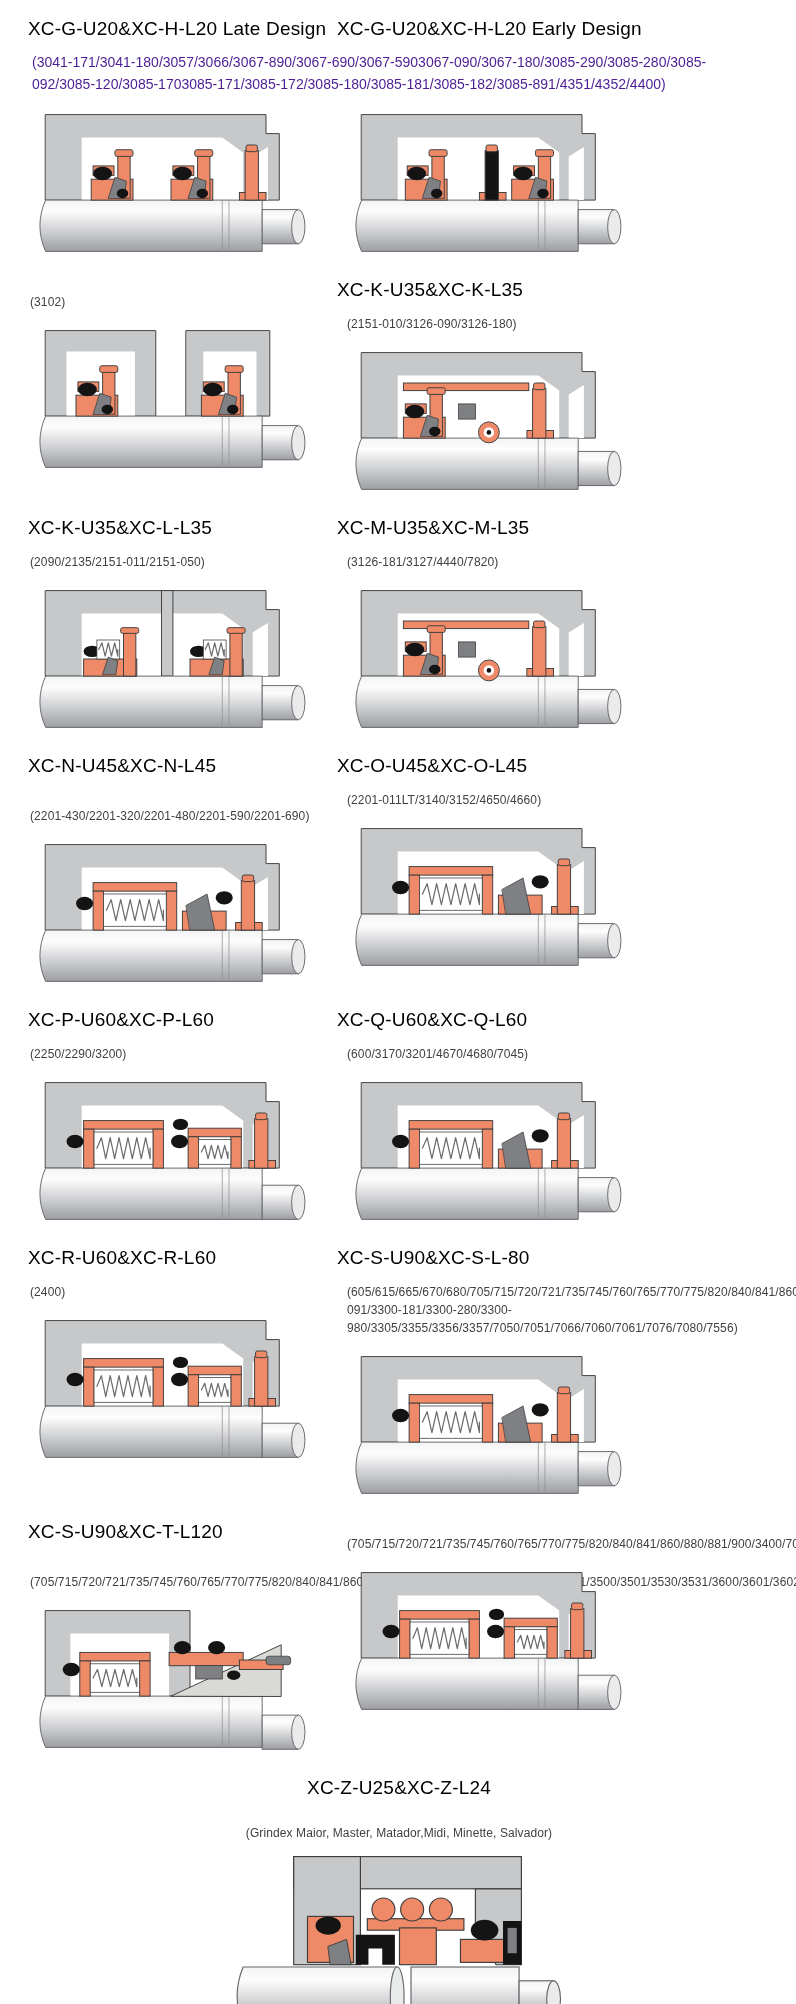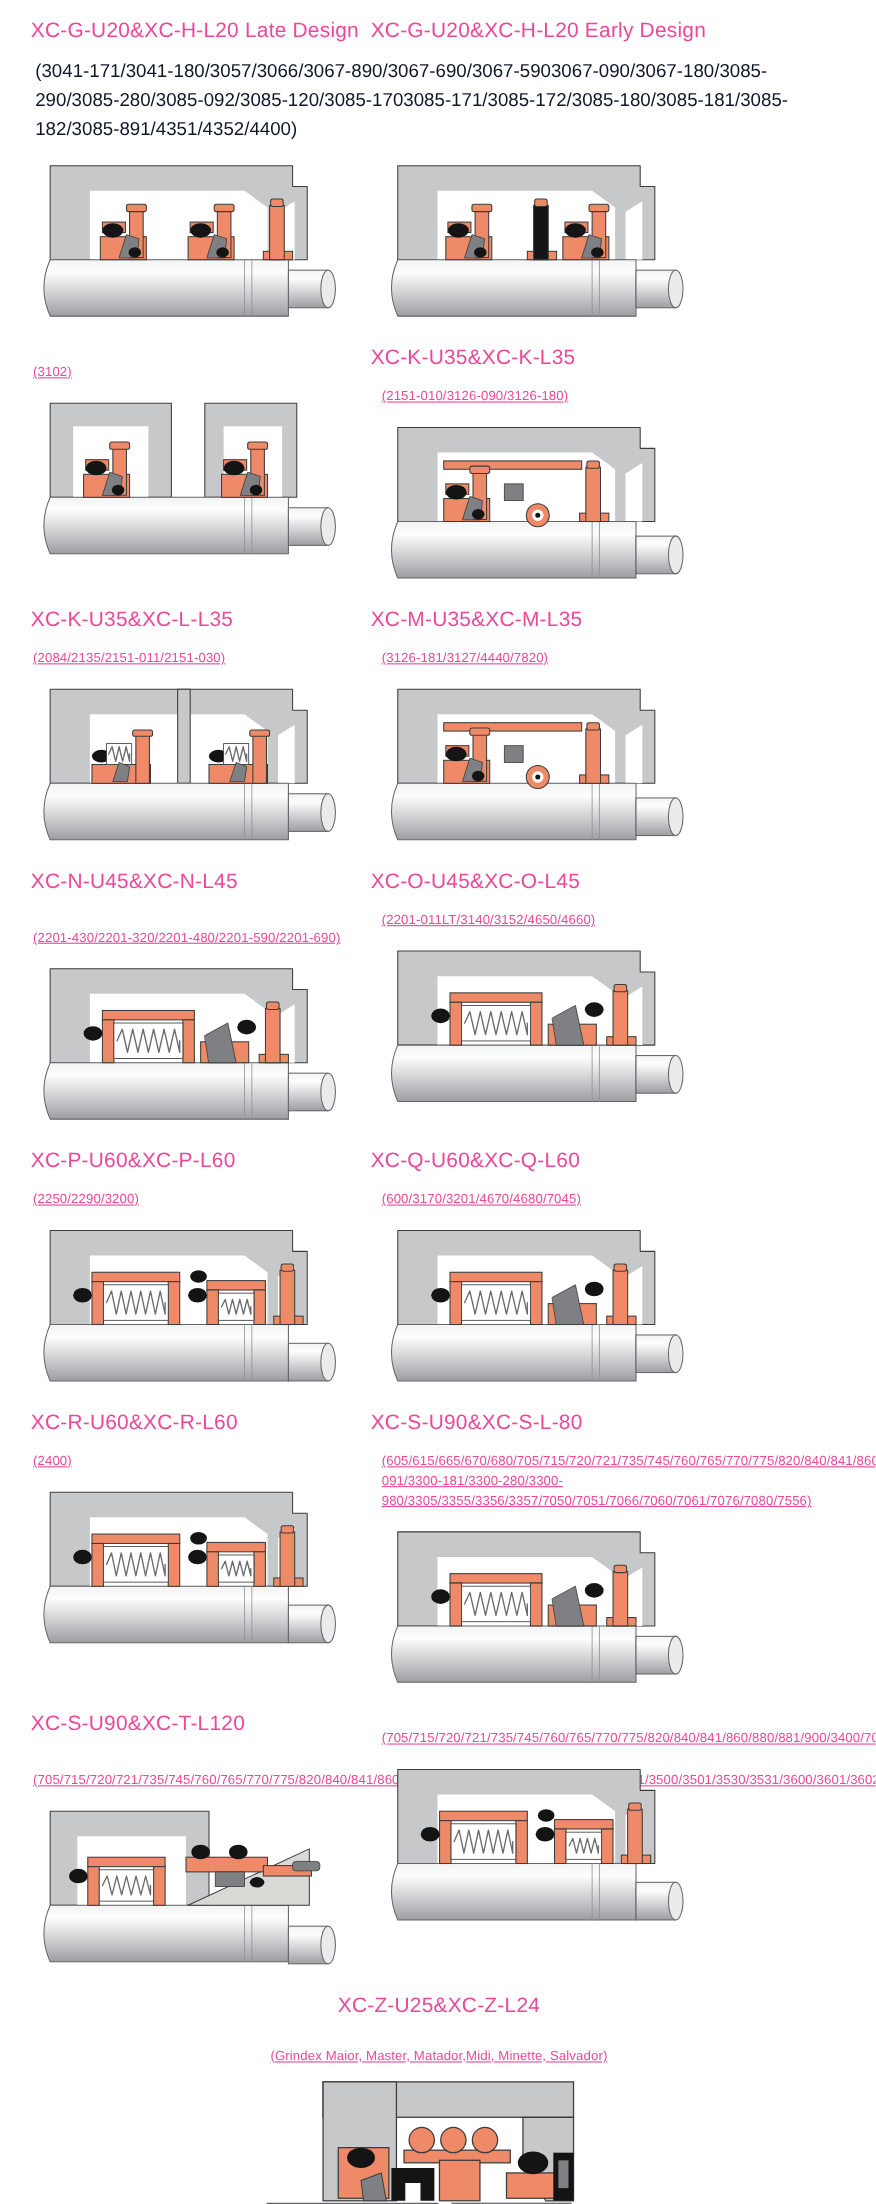--- a/index.html
+++ b/index.html
@@ -1,23 +1,23 @@
 <!DOCTYPE html>
 <html><head>
 <meta charset="utf-8">
 <style>
   html,body{margin:0;padding:0;background:#ffffff;}
   body{width:796px;font-family:"Liberation Sans","DejaVu Sans",sans-serif;color:#1c1c1c;}
   .page{padding:12px 26px 24px 28px;}
   .row{display:grid;grid-template-columns:309px 1fr;margin-top:20px;}
   .row1-titles{display:grid;grid-template-columns:309px 1fr;margin-top:6px;}
-  .title{font-size:19px;font-weight:400;letter-spacing:.2px;margin:0;white-space:nowrap;color:#ec4899;}
-  .models{font-size:12px;letter-spacing:.1px;line-height:1.5;margin:14px 0 0 2px;color:#ec4899;text-decoration:underline;}
+  .title{font-size:19px;font-weight:400;letter-spacing:.2px;margin:0;white-space:nowrap;color:#000000;}
+  .models{font-size:12px;letter-spacing:.1px;line-height:1.5;margin:14px 0 0 2px;color:#404040;}
   .cell.right .models{margin-left:10px;}
-  .row1-models{font-size:17px;line-height:1.55;margin:12px 0 0 4px;max-width:712px;color:#0f172a;}
+  .row1-models{font-size:14px;line-height:1.55;margin:12px 0 0 4px;max-width:712px;color:#4c1d95;}
   .fig{margin-top:12px;}
   .fig svg{display:block;}
   .w390{max-width:390px;margin-top:30px;}
   .w300{max-width:300px;}
   .w400{max-width:400px;}
   .bottom{margin-top:22px;text-align:center;}
   .bottom .title{display:inline-block;}
   .bottom .models{margin:25px 0 0 0;}
   .bottom .fig{display:flex;justify-content:center;margin-top:10px;}
 </style>
@@ -184,21 +184,21 @@
             <ellipse cx="152" cy="92" rx="5.5" ry="5.5" fill="#ffffff" stroke="none" stroke-width="0"></ellipse>
             <ellipse cx="152" cy="92" rx="2.4" ry="2.4" fill="#141414" stroke="none" stroke-width="0"></ellipse>
           </svg>
       </div>
     </div>
   </div>
 
   <div class="row">
     <div class="cell left">
       <h2 class="title">XC-K-U35&amp;XC-L-L35</h2>
-      <p class="models">(2084/2135/2151-011/2151-030)</p>
+      <p class="models">(2090/2135/2151-011/2151-050)</p>
       <div class="fig">
         <svg viewBox="0 0 300 160" width="286" height="152">
             <defs>
               <linearGradient id="shg5" x1="0" y1="0" x2="0" y2="1">
                 <stop offset="0" stop-color="#f2f3f3"></stop>
                 <stop offset="0.22" stop-color="#fdfdfd"></stop>
                 <stop offset="0.6" stop-color="#cfd0d2"></stop>
                 <stop offset="1" stop-color="#9d9ea1"></stop>
               </linearGradient>
             </defs>

